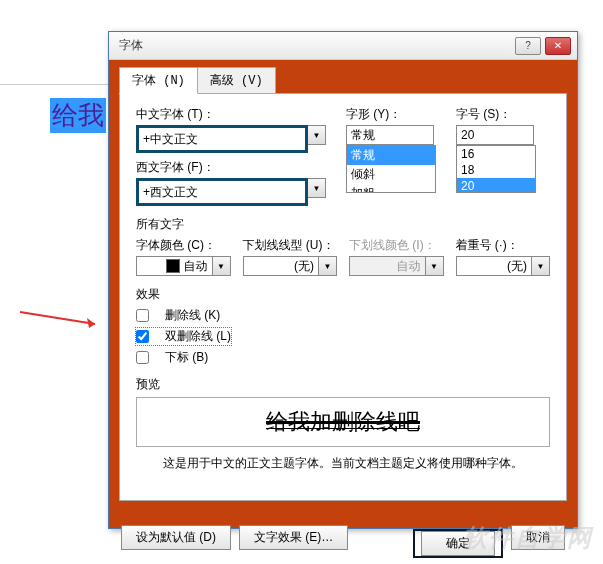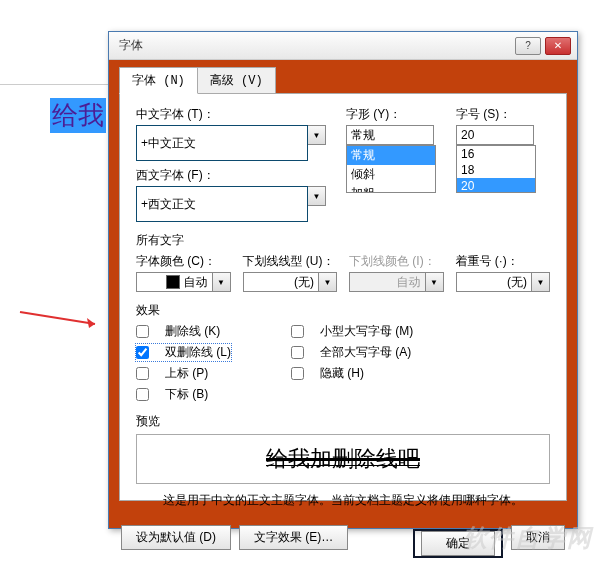--- a/index.html
+++ b/index.html
@@ -16,21 +16,21 @@
 .tbtn.close { background: linear-gradient(#e07070,#c83030); color: #fff; border-color: #a02020; }
 .tabs { display: flex; margin: 6px 0 0 10px; }
 .tab { padding: 4px 12px; border: 1px solid #aaa; background: #fff; font-size: 12px; cursor: pointer; position: relative; top: 1px; margin-right: -1px; font-family: Liberation Mono, monospace; }
 .tab.active { border-bottom: 1px solid #fff; z-index: 2; }
 .tab.inactive { background: #f0f0f0; }
 .tabbody { margin: 0 10px 8px 10px; border: 1px solid #aaa; background: #fff; padding: 12px 16px; height: 408px; }
 .row { display: flex; gap: 20px; margin-bottom: 4px; }
 .col { display: flex; flex-direction: column; }
 .lbl { font-size: 12px; margin-bottom: 2px; }
 .combo { display: flex; }
-.combo input { border: 1px solid #0c4a6e; height: 36px; padding: 0 4px; font-size: 12px; }
+.combo input { border: 3px solid #0c4a6e; height: 28px; padding: 0 4px; font-size: 12px; }
 .combo .dd { width: 18px; height: 20px; border: 1px solid #888; border-left: none; background: linear-gradient(#f8f8f8,#ddd); display: flex; align-items: center; justify-content: center; font-size: 8px; cursor: pointer; }
 .listbox { border: 1px solid #888; font-size: 12px; overflow-y: auto; background: #fff; }
 .listbox .item { padding: 1px 4px; cursor: pointer; }
 .listbox .item.sel { background: #3399ff; color: #fff; }
 .section-lbl { font-size: 12px; margin-top: 10px; margin-bottom: 4px; }
 .row4 { display: flex; gap: 12px; }
 .row4 .col { flex: 1; }
 .ddsmall { display: flex; }
 .ddsmall .box { border: 1px solid #888; height: 20px; flex: 1; display: flex; align-items: center; padding: 0 4px; background: #fff; justify-content: flex-end; }
 .ddsmall .box.disabled { background: #f0f0f0; color: #999; }
@@ -158,39 +158,21 @@
         <label class="ck">
             <input type="checkbox" style="">
             <span>删除线 (K)</span>
           </label>
         <label class="ck highlight">
             <input type="checkbox" checked="" style="">
             <span>双删除线 (L)</span>
           </label>
         <label class="ck">
             <input type="checkbox" style="">
-            <span>上标 (P)</span>
-          </label>
-        <label class="ck">
-            <input type="checkbox" style="">
             <span>下标 (B)</span>
-          </label>
-      </div>
-      <div class="colck">
-        <label class="ck">
-            <input type="checkbox" style="">
-            <span>小型大写字母 (M)</span>
-          </label>
-        <label class="ck">
-            <input type="checkbox" style="">
-            <span>全部大写字母 (A)</span>
-          </label>
-        <label class="ck">
-            <input type="checkbox" style="">
-            <span>隐藏 (H)</span>
           </label>
       </div>
     </div>
 
     <div class="section-lbl">预览</div>
     <div class="preview-box">
       <span class="preview-text">给我加删除线吧</span>
     </div>
     <div class="note">这是用于中文的正文主题字体。当前文档主题定义将使用哪种字体。</div>
   </div>

